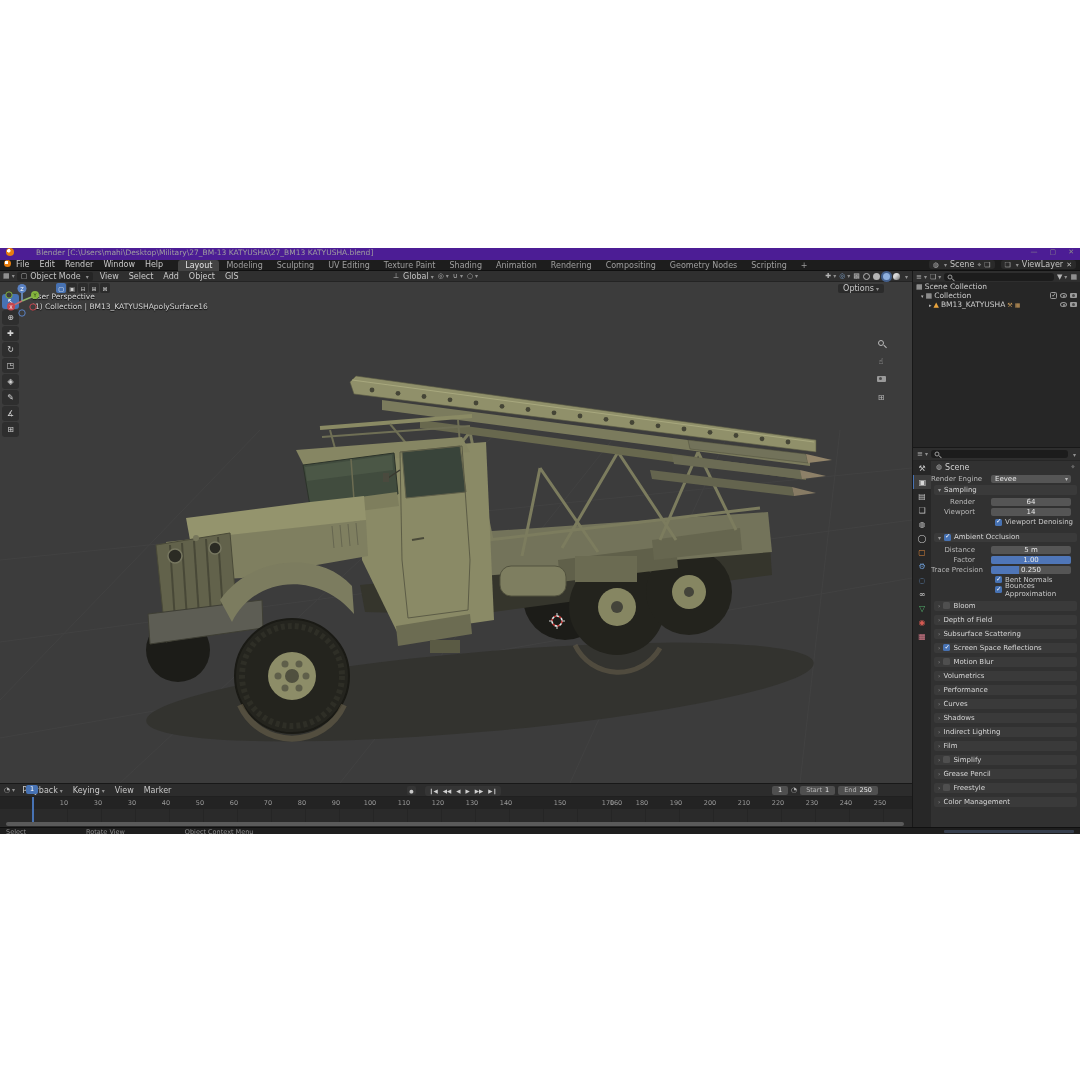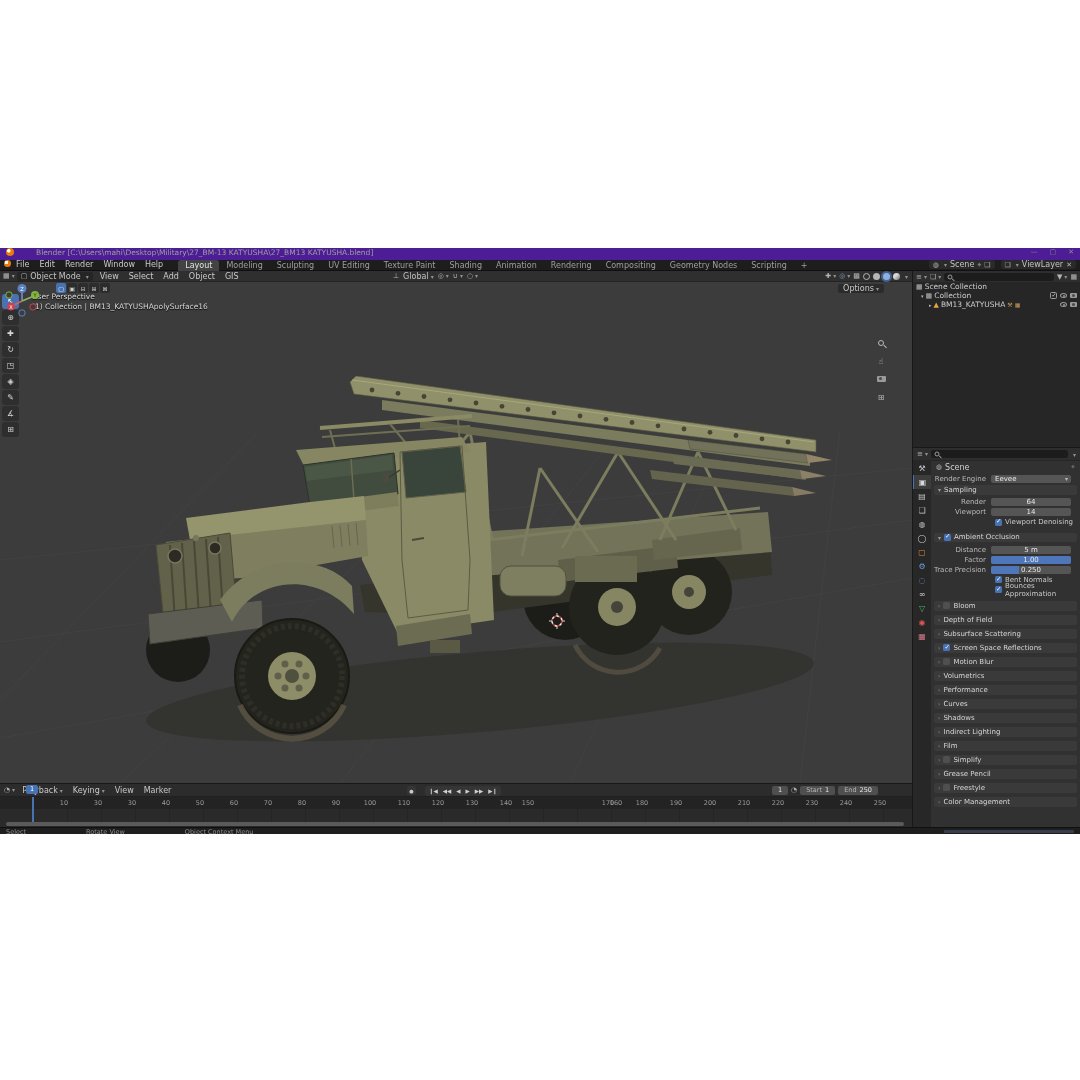--- a/index.html
+++ b/index.html
@@ -66,21 +66,21 @@
 
 .props{position:relative;height:379px;background:#313131}
 .pnav{position:absolute;left:0;top:13px;bottom:0;width:18px;background:#272727}
 .pnav .pni{width:18px;height:14px;display:flex;align-items:center;justify-content:center;font-size:8px}
 .pnav .pni.active{background:#3d3d3d;border-left:1px solid #4772b3}
 .pmain{margin-left:18px;position:relative;height:100%}
 .psearch{height:13px;background:#2e2e2e;display:flex;align-items:center;gap:3px;padding:0 4px;border-bottom:1px solid #262626}
 .pbread{height:12px;display:flex;align-items:center;gap:3px;padding:0 5px;color:#d0d0d0}
 .pin{margin-left:auto;color:#8f8f8f;font-size:7px}
 .prow{display:flex;align-items:center;height:9px;margin:1px 0;font-size:7px}
-.plabel{width:60px;text-align:right;padding-right:5px;color:#b9b9b9;white-space:nowrap}
+.plabel{width:60px;text-align:right;padding-right:16px;color:#b9b9b9;white-space:nowrap}
 .pfield{flex:1;margin-right:9px;background:#555;border-radius:2px;height:8px;line-height:8px;text-align:center;color:#e8e8e8;position:relative;overflow:hidden}
 .pfield.dropdown{text-align:left;padding-left:4px}
 .pfield.dropdown::after{content:"▾";position:absolute;right:3px;top:0;font-size:6px;color:#bbb}
 .slider .fill{position:absolute;left:0;top:0;bottom:0;background:#4f76b8}
 .slider span{position:relative;z-index:1}
 .cbrow{display:flex;align-items:center;gap:3px;height:9px;margin:1px 0 1px 64px;font-size:7px;color:#c9c9c9}
 .panelh{display:flex;align-items:center;gap:3px;background:#3a3a3a;border-radius:2px;height:9.5px;margin:2px 3px 1px 3px;padding:0 4px;font-size:7px;color:#d6d6d6}
 .panelh .car{color:#9a9a9a;font-size:6px}
 .pbody{padding:1px 0 3px 0}
 .sections{display:flex;flex-direction:column;gap:1.5px;margin-top:1px}
@@ -640,21 +640,21 @@
           <span class="tick" style="left: 200px;">50</span>
           <span class="tick" style="left: 234px;">60</span>
           <span class="tick" style="left: 268px;">70</span>
           <span class="tick" style="left: 302px;">80</span>
           <span class="tick" style="left: 336px;">90</span>
           <span class="tick" style="left: 370px;">100</span>
           <span class="tick" style="left: 404px;">110</span>
           <span class="tick" style="left: 438px;">120</span>
           <span class="tick" style="left: 472px;">130</span>
           <span class="tick" style="left: 506px;">140</span>
-          <span class="tick" style="left: 528px;">150</span>
+          <span class="tick" style="left: 560px;">150</span>
           <span class="tick" style="left: 590px; margin-left: 26px;">160</span>
           <span class="tick" style="left: 608px;">170</span>
           <span class="tick" style="left: 642px;">180</span>
           <span class="tick" style="left: 676px;">190</span>
           <span class="tick" style="left: 710px;">200</span>
           <span class="tick" style="left: 744px;">210</span>
           <span class="tick" style="left: 778px;">220</span>
           <span class="tick" style="left: 812px;">230</span>
           <span class="tick" style="left: 846px;">240</span>
           <span class="tick" style="left: 880px;">250</span>

